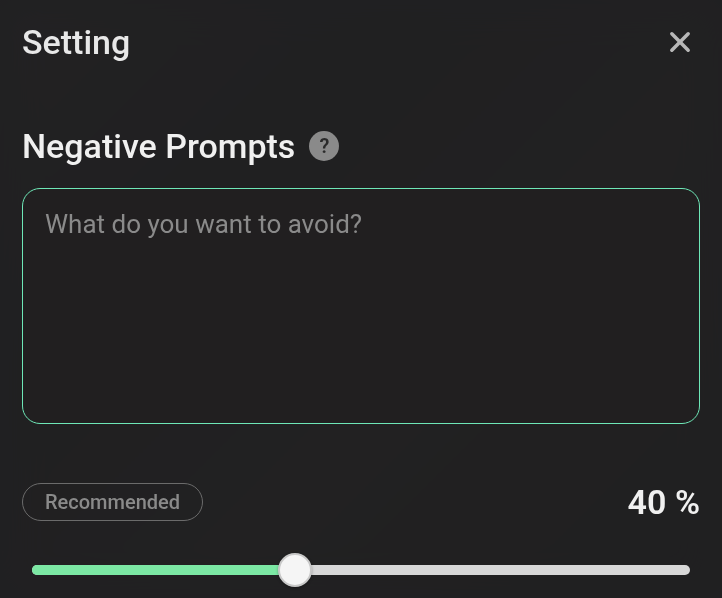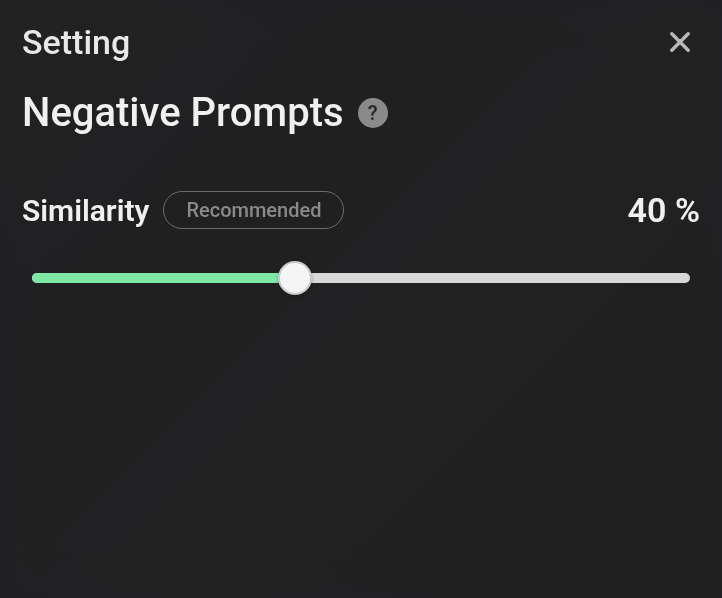--- a/index.html
+++ b/index.html
@@ -25,21 +25,21 @@
     .panel {
       position: relative;
       padding: 22px 22px 40px 22px;
       height: 100%;
       background: rgba(30, 30, 32, 0.75);
     }
     .header-row {
       display: flex;
       justify-content: space-between;
       align-items: center;
-      margin-bottom: 27px;
+      margin-bottom: 64px;
     }
     .title {
       color: #e8e8e8;
       font-size: 34px;
       font-weight: 500;
     }
     .close-btn {
       width: 40px;
       height: 40px;
       display: flex;
@@ -56,21 +56,21 @@
       stroke-linecap: round;
     }
     .section-label-row {
       display: flex;
       align-items: center;
       gap: 14px;
       margin-bottom: 22px;
     }
     .section-label {
       color: #f0f0f0;
-      font-size: 40px;
+      font-size: 34px;
       font-weight: 500;
     }
     .help-icon {
       width: 30px;
       height: 30px;
       border-radius: 50%;
       background: #8a8a8a;
       color: #2a2a2a;
       display: flex;
       align-items: center;
@@ -175,24 +175,24 @@
         <path d="M5 5 L19 19 M19 5 L5 19"></path>
       </svg>
     </div>
   </div>
 
   <div class="section-label-row">
     <div class="section-label">Negative Prompts</div>
     <div class="help-icon">?</div>
   </div>
 
+  <textarea class="neg-textarea" placeholder="What do you want to avoid?" style=""></textarea>
 
   <div class="similarity-row">
     <div class="similarity-left">
-      <div class="similarity-label">Similarity</div>
       <div class="recommended-badge">Recommended</div>
     </div>
     <div class="similarity-value">40 %</div>
   </div>
 
   <div class="slider-wrap">
     <div class="slider-track">
       <div class="slider-fill" style="width: 40%;"></div>
       <div class="slider-thumb" style="left: 40%;"></div>
     </div>

